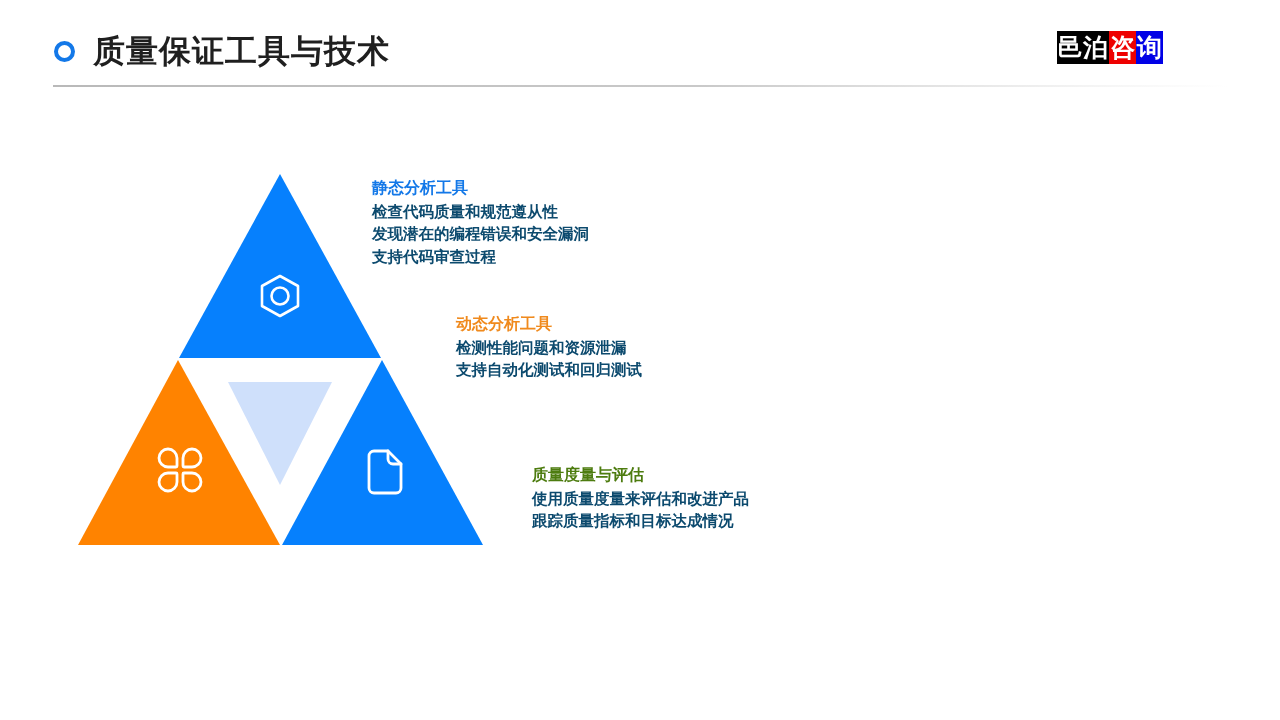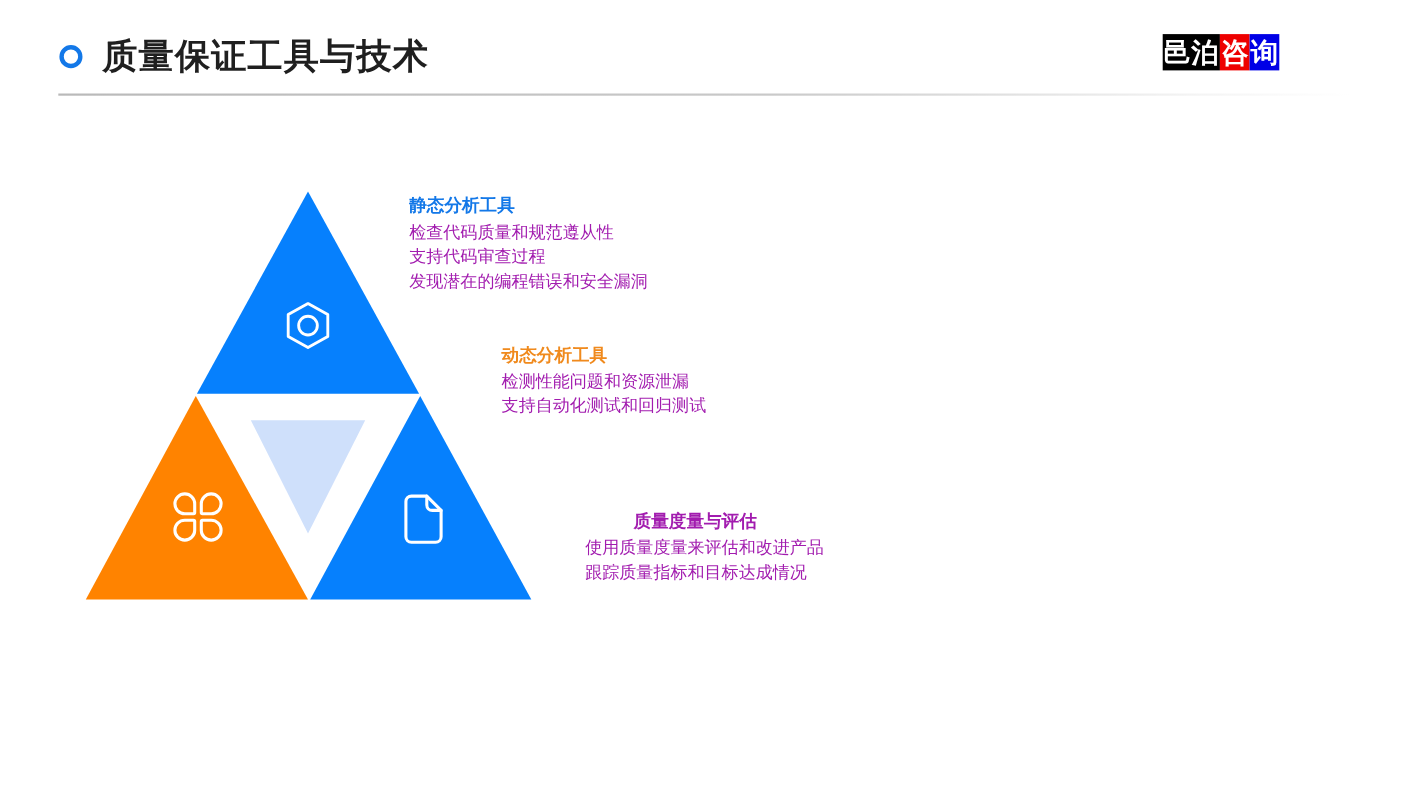--- a/index.html
+++ b/index.html
@@ -95,23 +95,23 @@
   .block .blk-title {
     font-size: 16px;
     font-weight: bold;
     line-height: 22px;
     white-space: nowrap;
     margin-bottom: 2px;
   }
   .block .blk-line {
     font-size: 15.5px;
     line-height: 22.4px;
-    color: #a21caf;
+    color: #0c4a6e;
     white-space: nowrap;
-    font-weight: normal;
+    font-weight: bold;
   }
   #block-0 { left: 372px; top: 177px; }
   #block-1 { left: 456px; top: 313px; }
   #block-2 { left: 532px; top: 464px; }
 </style>
 </head>
 <body>
 
 <div id="header">
   <div id="title-bullet" style="border-color: rgb(19, 120, 232);"></div>
@@ -151,27 +151,27 @@
     <g fill="none" stroke="#ffffff" stroke-width="2.8" stroke-linejoin="round" stroke-linecap="round">
       <path d="M309,296 a5,5 0 0,1 5,-5 h14 l13,13 v24 a5,5 0 0,1 -5,5 h-22 a5,5 0 0,1 -5,-5 z"></path>
       <path d="M328,291 v8 a5,5 0 0,0 5,5 h8"></path>
     </g>
   </svg>
 </div>
 
 <div class="block" id="block-0">
   <div class="blk-title" style="color: rgb(19, 120, 232);">静态分析工具</div>
   <div class="blk-line">检查代码质量和规范遵从性</div>
+  <div class="blk-line">发现潜在的编程错误和安全漏洞</div>
   <div class="blk-line">支持代码审查过程</div>
-  <div class="blk-line">发现潜在的编程错误和安全漏洞</div>
 </div>
 
 <div class="block" id="block-1">
   <div class="blk-title" style="color: rgb(240, 138, 29);">动态分析工具</div>
   <div class="blk-line">检测性能问题和资源泄漏</div>
   <div class="blk-line">支持自动化测试和回归测试</div>
 </div>
 
 <div class="block" id="block-2">
-  <div class="blk-title" style="color: #a21caf; margin-left: 44px;">质量度量与评估</div>
+  <div class="blk-title" style="color: #4d7c0f;">质量度量与评估</div>
   <div class="blk-line">使用质量度量来评估和改进产品</div>
   <div class="blk-line">跟踪质量指标和目标达成情况</div>
 </div>
 
 </body></html>

